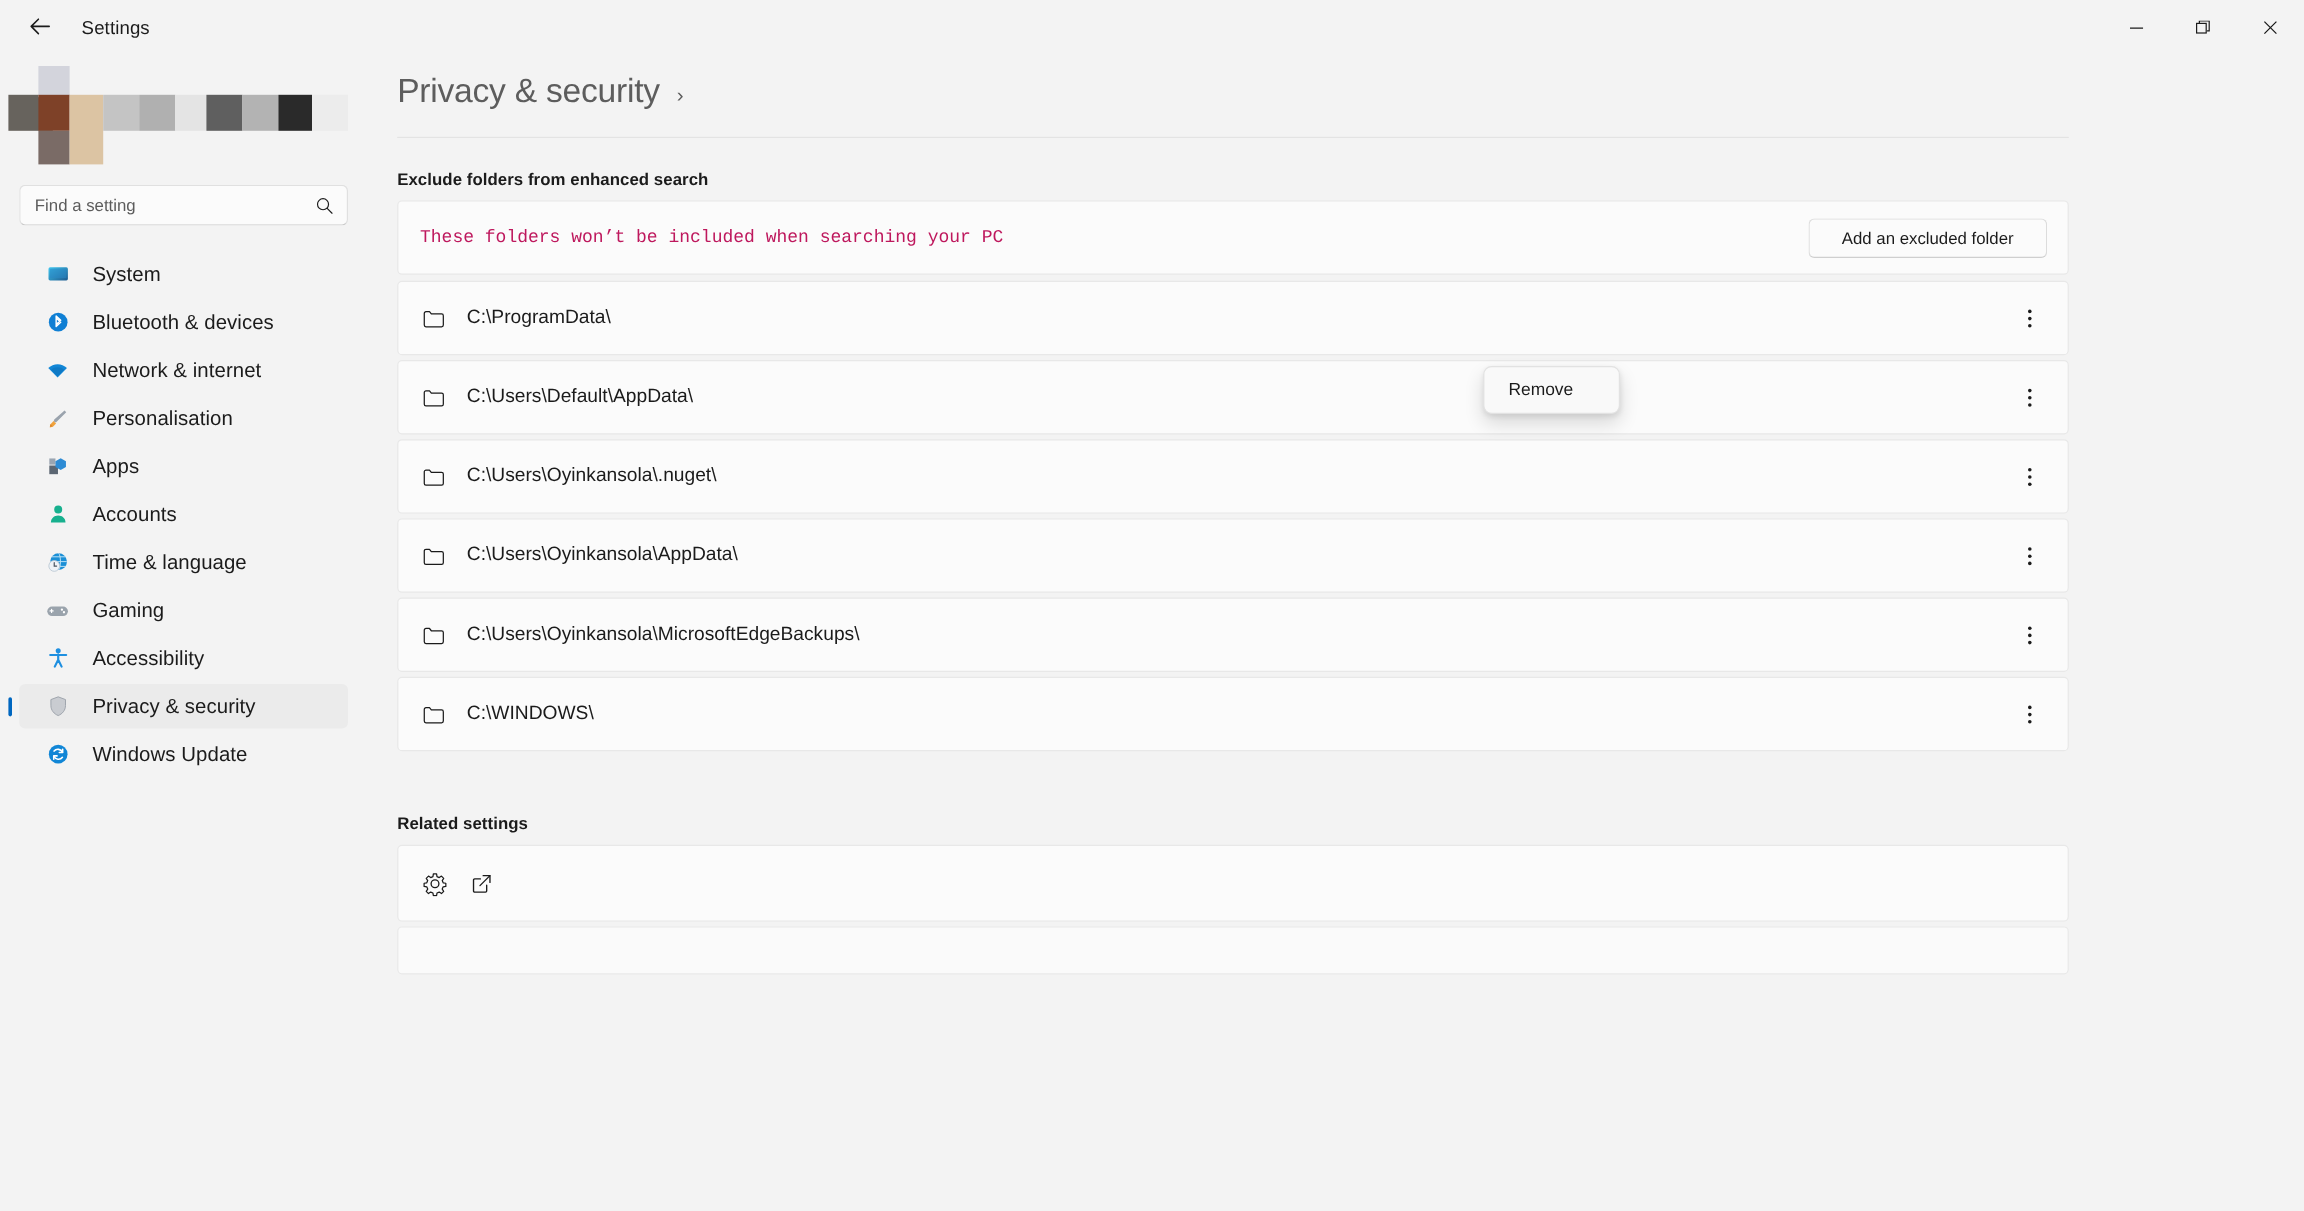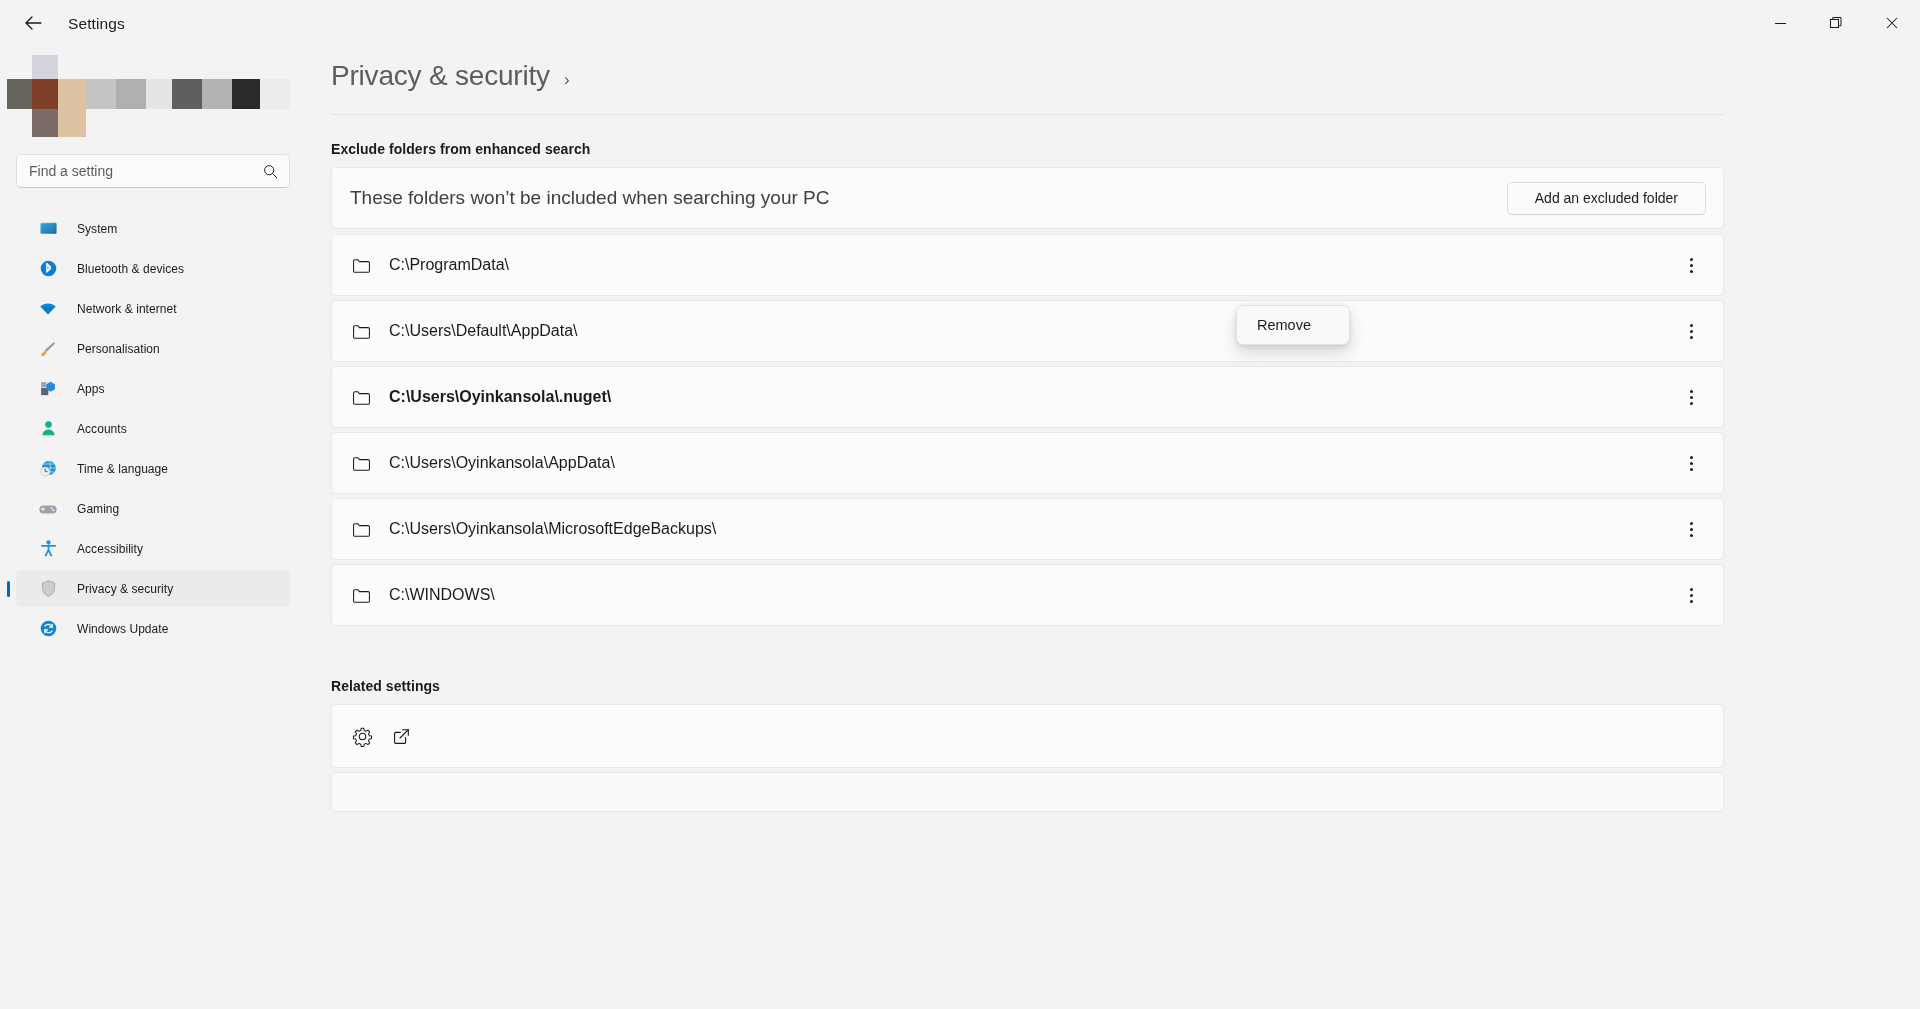--- a/index.html
+++ b/index.html
@@ -68,21 +68,21 @@
     height: 37px; margin: 2px 30px 3px 16px; padding-left: 21px;
     border-radius: 5px; cursor: pointer;
   }
   .navitem.selected { background: #ebebeb; }
   .navitem.selected::before {
     content: ""; position: absolute; left: -9px; top: 50%; transform: translateY(-50%);
     width: 3px; height: 16px; background: #0067c0; border-radius: 2px;
   }
   .nav-ico { width: 22px; height: 22px; margin-right: 18px; flex: 0 0 22px;
              display: flex; align-items: center; justify-content: center; }
-  .nav-label { font-size: 12px; color: #1b1b1b; letter-spacing: .05px; }
+  .nav-label { font-size: 17px; color: #1b1b1b; letter-spacing: .05px; }
 
   
   .content { position: absolute; top: 48px; left: 320px; width: 1600px; height: 961px; overflow: hidden; }
 
   .breadcrumb { display: flex; align-items: baseline; padding: 12px 0 0 11px; }
   .crumb-parent { font-size: 28px; color: #5d5d5d; letter-spacing: -.2px; cursor: pointer; }
   .crumb-sep { font-size: 17px; color: #5d5d5d; margin: 0 14px; }
   .crumb-current { font-size: 28px; color: #111; font-weight: 600; letter-spacing: -.3px; }
   .crumb-rule { height: 1px; background: #e3e3e3; margin: 22px 196px 0 11px; }
 
@@ -90,21 +90,21 @@
     font-size: 14px; font-weight: 600; color: #1b1b1b;
     margin: 26px 0 10px 11px; letter-spacing: .05px;
   }
 
   .card {
     background: #fbfbfb; border: 1px solid #e8e8e8; border-radius: 4px;
     margin: 0 196px 4px 11px; min-height: 58px;
     display: flex; align-items: center; padding: 0 17px 0 17px;
   }
   .card.tall { min-height: 62px; }
-  .card-row-text { font-size: 19px; color: #404040; flex: 1; padding-left: 1px; }
+  .card-row-text { font-size: 15px; color: #be185d; flex: 1; padding-left: 1px; font-family: Liberation Mono, monospace; }
 
   .btn-standard {
     background: #fbfbfb; border: 1px solid #dcdcdc; border-bottom-color: #cfcfcf;
     border-radius: 5px; height: 33px; padding: 0 27px;
     font-family: "Liberation Sans", sans-serif; font-size: 14px; color: #1b1b1b;
     cursor: pointer; white-space: nowrap;
   }
 
   .folder-row { display: flex; align-items: center; width: 100%; }
   .folder-ico { width: 24px; margin-right: 16px; display: flex; align-items: center; justify-content: center; }
@@ -364,21 +364,21 @@
         </span>
         <span class="folder-path">C:\Users\Default\AppData\</span>
         <span class="kebab">
             <i></i>
             <i></i>
             <i></i>
           </span>
       </div>
     </div>
 
-    <div class="card" style="min-height:62px;font-weight:bold;">
+    <div class="card" style="min-height:62px;">
       <div class="folder-row">
         <span class="folder-ico">
           <svg width="19" height="17" viewBox="0 0 20 18" fill="none" aria-hidden="true">
             <path d="M1.6 4.4a1.5 1.5 0 011.5-1.5h3.1l1.6 2h9.1a1.5 1.5 0 011.5 1.5v8.3a1.5 1.5 0 01-1.5 1.5H3.1a1.5 1.5 0 01-1.5-1.5V4.4z" stroke="#1b1b1b" stroke-width="1.1" stroke-linejoin="round"></path>
           </svg>
         </span>
         <span class="folder-path">C:\Users\Oyinkansola\.nuget\</span>
         <span class="kebab">
             <i></i>
             <i></i>

